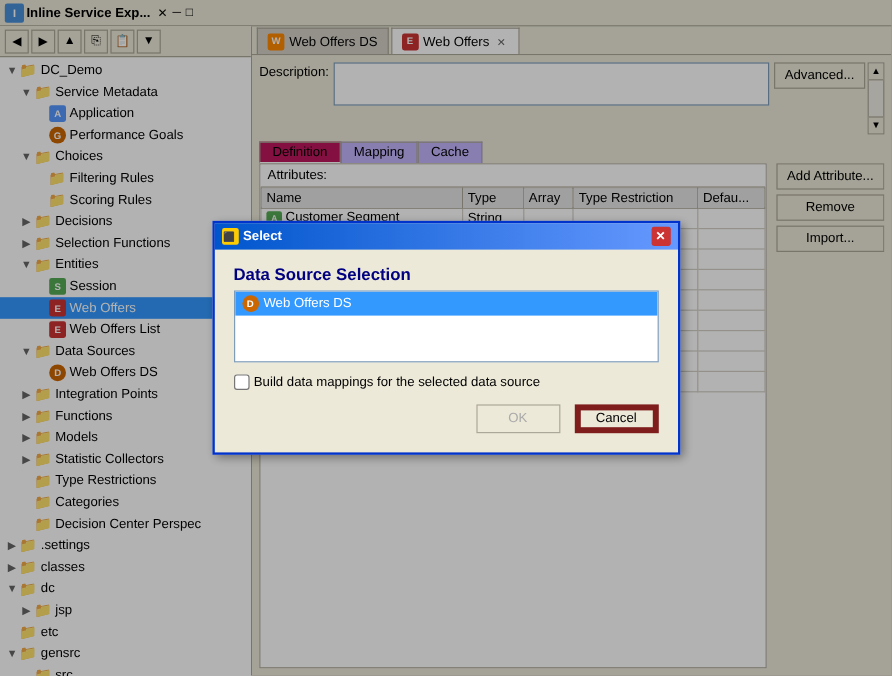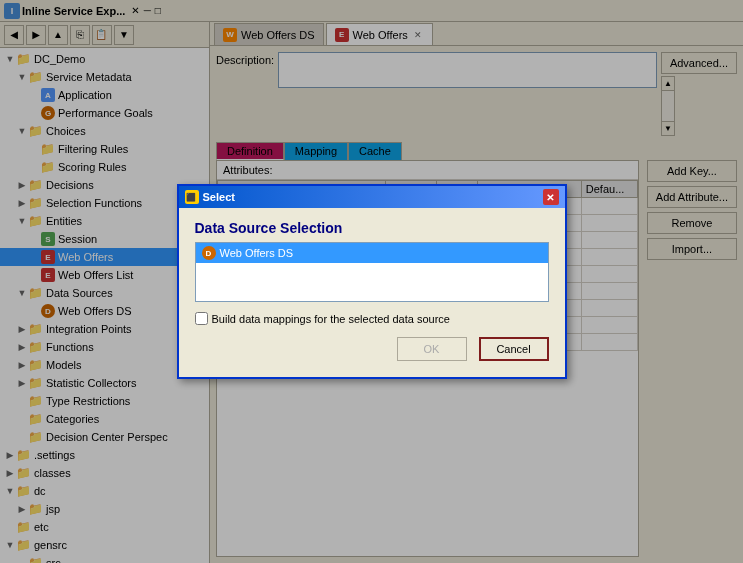--- a/index.html
+++ b/index.html
@@ -51,21 +51,21 @@
 
     
     .desc-section { margin-bottom: 6px; display: flex; gap: 4px; }
     .desc-label { font-size: 11px; white-space: nowrap; padding-top: 2px; }
     .desc-textarea-wrap { flex: 1; display: flex; gap: 4px; }
     .desc-textarea { flex: 1; height: 36px; background: white; border: 1px solid #7f9db9; resize: none; padding: 2px; font-size: 11px; }
     .advanced-btn { height: 22px; padding: 0 8px; background: #ece9d8; border: 1px solid #aca899; cursor: pointer; font-size: 11px; white-space: nowrap; }
 
     
     .inner-tabs { display: flex; gap: 0; margin-bottom: 0; }
-    .inner-tab { padding: 2px 10px; background: #0ea5e9; border: 1px solid #aca899; border-bottom: none; cursor: pointer; font-size: 11px; }
+    .inner-tab { padding: 2px 10px; background: #c4b5fd; border: 1px solid #aca899; border-bottom: none; cursor: pointer; font-size: 11px; }
     .inner-tab.active { background: #be185d; border-bottom: 1px solid white; }
 
     
     .attributes-panel { background: white; border: 1px solid #aca899; flex: 1; overflow: hidden; display: flex; flex-direction: column; }
     .attributes-label { font-size: 11px; padding: 3px 6px; background: white; border-bottom: 1px solid #d4d0c8; }
 
     
     .attr-table-wrap { flex: 1; overflow-y: auto; overflow-x: hidden; display: flex; flex-direction: column; }
     .attr-table { width: 100%; border-collapse: collapse; }
     .attr-table th { background: #e5e5e5; border: 1px solid #aca899; padding: 2px 4px; text-align: left; font-size: 11px; font-weight: normal; position: sticky; top: 0; }
@@ -96,21 +96,21 @@
     .modal-ds-item.selected { background: #3399ff; }
     .modal-ds-item.selected .modal-ds-item-text { color: white; }
     .modal-ds-icon { width: 14px; height: 14px; background: #cc6600; border-radius: 50%; display: flex; align-items: center; justify-content: center; color: white; font-size: 8px; font-weight: bold; flex-shrink: 0; }
     .modal-ds-item-text { font-size: 11px; }
     .modal-checkbox-row { display: flex; align-items: center; gap: 4px; margin-bottom: 12px; }
     .modal-checkbox { width: 13px; height: 13px; border: 1px solid #7f9db9; background: white; cursor: pointer; }
     .modal-checkbox-label { font-size: 11px; }
     .modal-buttons { display: flex; justify-content: flex-end; gap: 12px; padding-bottom: 4px; }
     .modal-ok-btn { width: 70px; height: 24px; background: #ece9d8; border: 1px solid #aca899; cursor: pointer; font-size: 11px; }
     .modal-ok-btn:disabled { color: #aaa; cursor: default; }
-    .modal-cancel-btn { width: 70px; height: 24px; background: #ece9d8; border: 2px solid #7f1d1d; cursor: pointer; font-size: 11px; }
+    .modal-cancel-btn { width: 70px; height: 24px; background: #ece9d8; border: 5px solid #7f1d1d; cursor: pointer; font-size: 11px; }
 
     
     ::-webkit-scrollbar { width: 12px; height: 12px; }
     ::-webkit-scrollbar-track { background: #f0ede4; }
     ::-webkit-scrollbar-thumb { background: #aca899; border: 1px solid #888; }
   </style>
 </head>
 <body>
 
 <div class="main-container">
@@ -338,21 +338,21 @@
           <span class="tab-close">✕</span>
         </div>
       </div>
 
       <div class="right-content">
 
         <div class="desc-section">
           <span class="desc-label">Description:</span>
           <div class="desc-textarea-wrap">
             <textarea class="desc-textarea" style=""></textarea>
-            <div style="display:flex;flex-direction:column;gap:2px;">
+            <div style="display:flex;flex-direction:row;gap:2px;">
               <button class="advanced-btn">Advanced...</button>
               <div style="width:14px;height:60px;background:#f0ede4;border:1px solid #aca899;position:relative;">
                 <div style="position:absolute;top:0;width:100%;height:14px;background:#ece9d8;border-bottom:1px solid #aca899;display:flex;align-items:center;justify-content:center;font-size:8px;">▲</div>
                 <div style="position:absolute;bottom:0;width:100%;height:14px;background:#ece9d8;border-top:1px solid #aca899;display:flex;align-items:center;justify-content:center;font-size:8px;">▼</div>
               </div>
             </div>
           </div>
         </div>
 
         <div class="inner-tabs">
@@ -458,21 +458,20 @@
       <td></td>
       <td></td>
     </tr>
                     </tbody>
                 </table>
               </div>
             </div>
           </div>
 
           <div class="right-buttons">
-            <button class="right-btn">Add Key...</button>
             <button class="right-btn">Add Attribute...</button>
             <button class="right-btn">Remove</button>
             <button class="right-btn">Import...</button>
           </div>
         </div>
 
       </div>
     </div>
   </div>
 </div>

